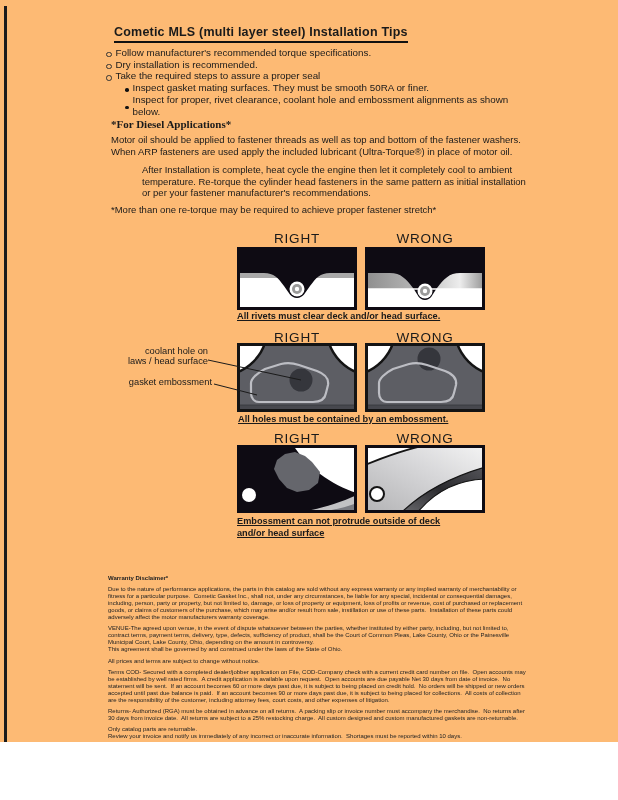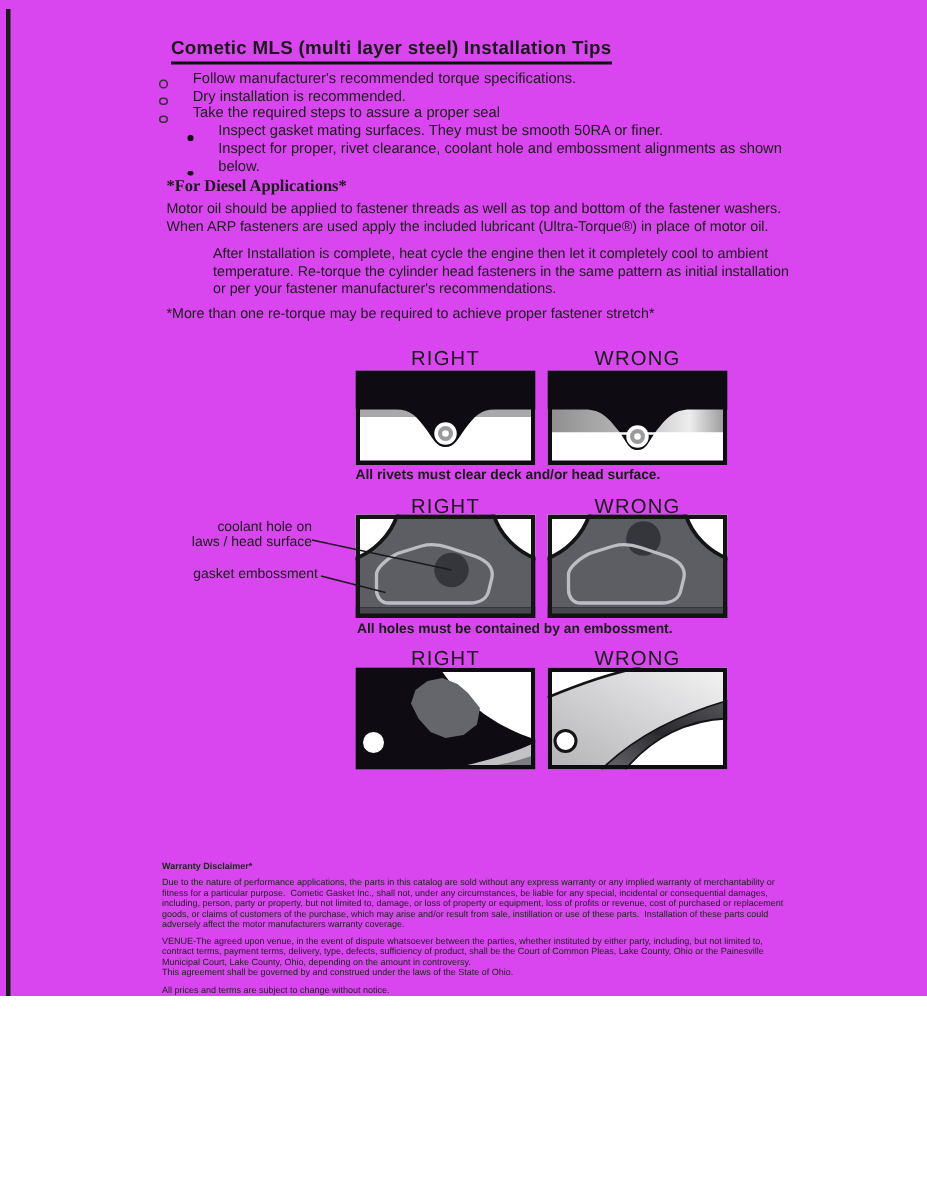--- a/index.html
+++ b/index.html
@@ -1,38 +1,38 @@
 <!DOCTYPE html>
 <html><head>
 <meta charset="utf-8">
 <style>
   html,body{margin:0;padding:0;background:#fff}
-  #page{position:relative;width:618px;height:664px;background:#d946ef;overflow:hidden;
+  #page{position:relative;width:618px;height:742px;background:#fdba74;overflow:hidden;
         font-family:"Liberation Sans",sans-serif;color:#1a1a1a;}
   .abs{position:absolute;}
 
   .scan-bar{left:4px;top:6px;width:3px;height:788px;background:#1b1b1b;}
 
   .title{left:114px;top:25px;font-size:12.5px;font-weight:bold;letter-spacing:.2px;
          border-bottom:2px solid #111;padding-bottom:2px;}
 
   .bullets{left:106px;top:47px;width:420px;font-size:9.8px;line-height:11.7px;}
-  .b-row{display:flex;align-items:flex-end;gap:13px;}
+  .b-row{display:flex;align-items:center;}
   .o-bullet{width:3.5px;height:3.5px;border:1px solid #333;border-radius:50%;margin:3.5px 4px 0 0;flex:none;}
   .f-bullet{width:3.5px;height:3.5px;background:#111;border-radius:50%;margin:4px 4px 0 0;flex:none;}
   .sub{margin-left:19px;}
 
   .diesel-h{left:111px;top:118px;font-size:11px;font-weight:bold;font-family:Liberation Serif, serif;}
   .para{font-size:9.5px;line-height:11.5px;white-space:pre;}
   .p1{left:111px;top:134px;}
   .p2{left:111px;top:164px;margin-left:31px;}
   .note{left:111px;top:204px;font-size:9.5px;}
 
   .fig-label{width:120px;text-align:center;font-size:13.5px;letter-spacing:.8px;color:#1a1a1a;}
-  .fig-caption{font-size:9.2px;font-weight:bold;line-height:11.5px;white-space:pre-line;}
+  .fig-caption{font-size:9.2px;font-weight:bold;line-height:11.5px;white-space:pre-line;text-decoration:underline;}
   .fig-box svg{display:block;}
   .callout{font-size:9.3px;line-height:9.6px;text-align:right;white-space:pre-line;}
 
   .legal{left:108px;top:575px;width:436px;font-size:6px;line-height:7px;color:#232323;}
   .legal p{margin:0 0 4.2px;white-space:pre;}
   .legal .lh{font-weight:bold;}
 
   .pageno{left:386px;top:760px;font-size:13.5px;letter-spacing:.3px;color:#111;}
 </style>
 </head>
@@ -186,20 +186,22 @@
       <path d="M0,20 C24,10 46,3 62,0 L120,0 L120,22 C86,32 58,46 36,68 L0,68 Z" fill="url(#lightband)"></path>
       <path d="M120,22 C86,32 58,46 36,68 L52,68 C70,46 94,35 120,34 Z" fill="url(#darkband)"></path>
       <path d="M0,20 C24,10 46,3 62,0" fill="none" stroke="#141414" stroke-width="1.8"></path>
       <path d="M120,22 C86,32 58,46 36,68" fill="none" stroke="#141414" stroke-width="1.2"></path>
       <path d="M120,34 C94,35 70,46 52,68" fill="none" stroke="#141414" stroke-width="1.2"></path>
       <circle cx="12" cy="49" r="7" fill="#ffffff" stroke="#141414" stroke-width="2"></circle>
       <rect x="1.5" y="1.5" width="117" height="65" fill="none" stroke="#0e0b13" stroke-width="3"></rect>
     </svg>
   </div>
 
+  <div class="abs fig-caption" style="left:237px;top:516px;width:250px">Embossment can not protrude outside of deck
+and/or head surface</div>
 
   <div class="abs legal">
     <p class="lh">Warranty Disclaimer*</p>
     <p>Due to the nature of performance applications, the parts in this catalog are sold without any express warranty or any implied warranty of merchantability or
 fitness for a particular purpose.  Cometic Gasket Inc., shall not, under any circumstances, be liable for any special, incidental or consequential damages,
 including, person, party or property, but not limited to, damage, or loss of property or equipment, loss of profits or revenue, cost of purchased or replacement
 goods, or claims of customers of the purchase, which may arise and/or result from sale, instillation or use of these parts.  Installation of these parts could
 adversely affect the motor manufacturers warranty coverage.</p>
     <p>VENUE-The agreed upon venue, in the event of dispute whatsoever between the parties, whether instituted by either party, including, but not limited to,
 contract terms, payment terms, delivery, type, defects, sufficiency of product, shall be the Court of Common Pleas, Lake County, Ohio or the Painesville

